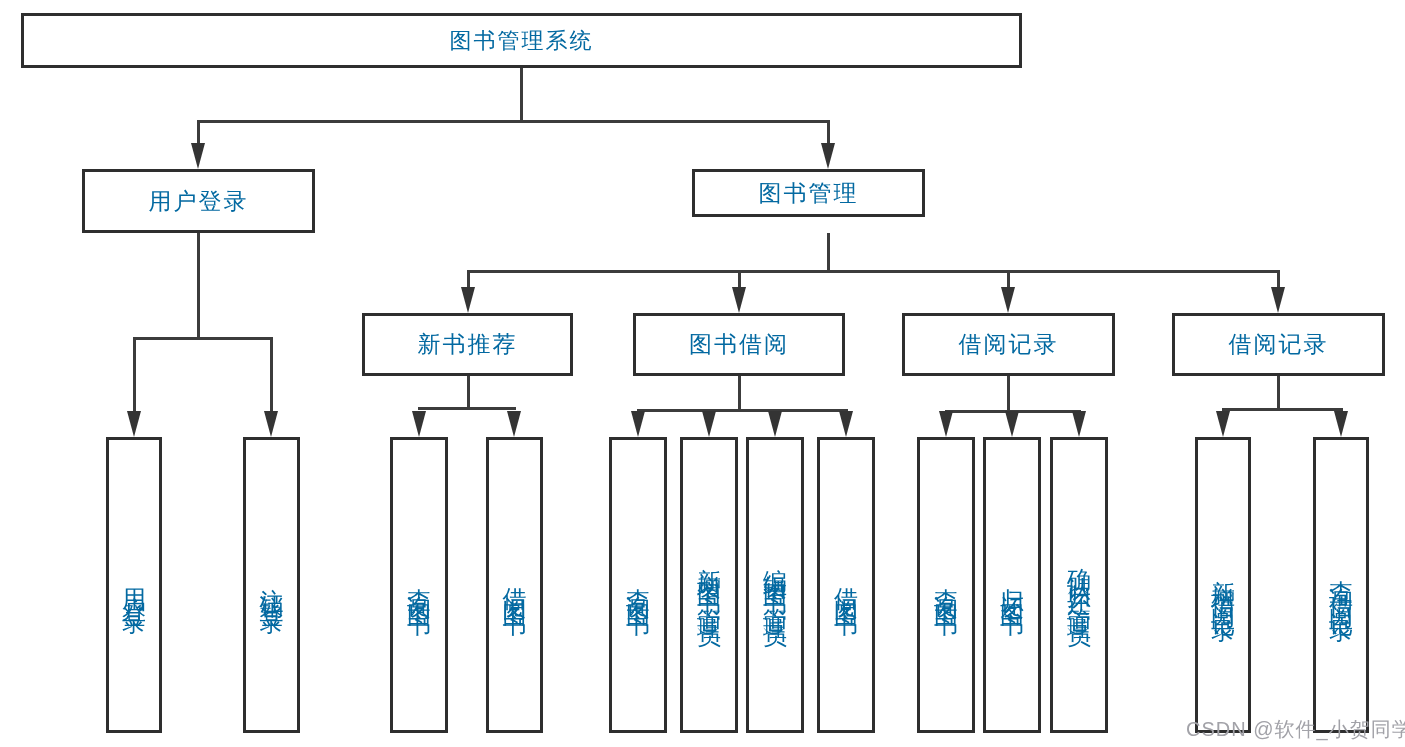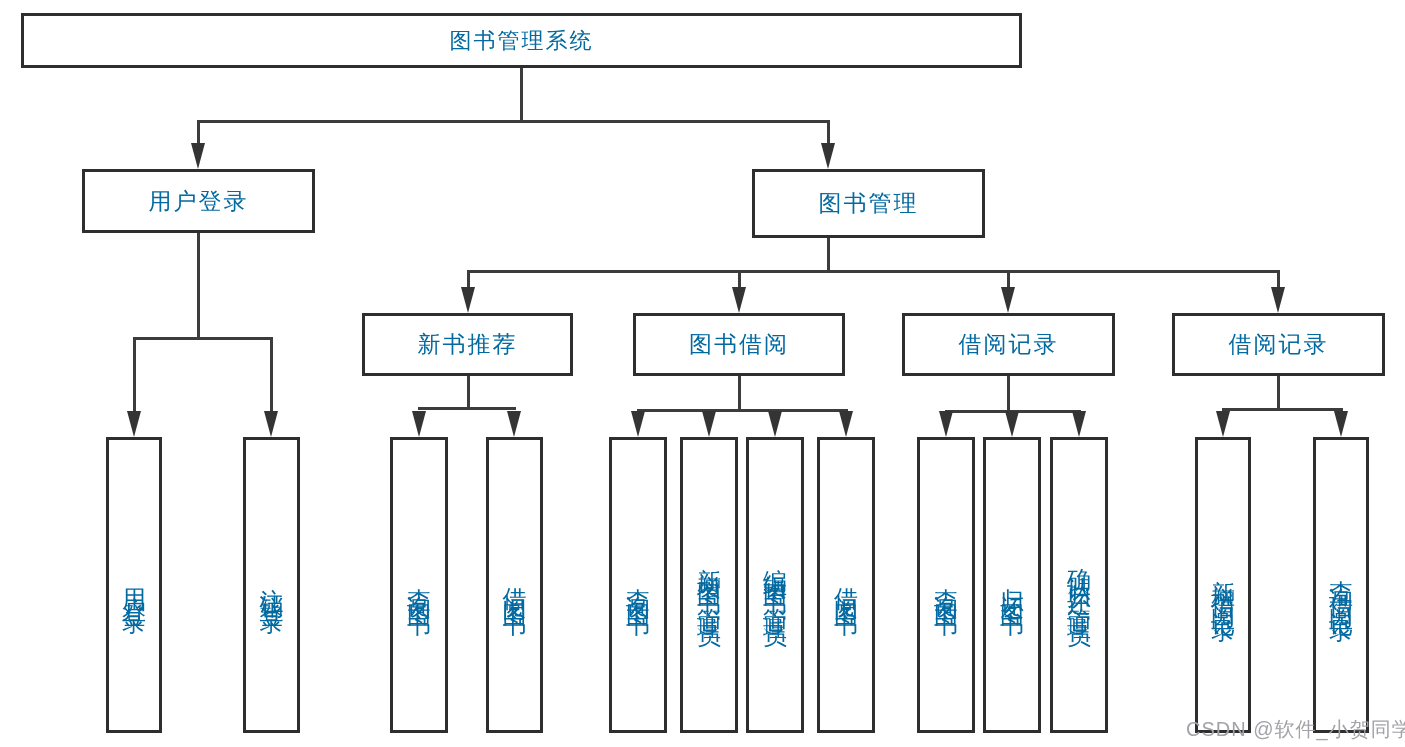--- a/index.html
+++ b/index.html
@@ -62,21 +62,21 @@
 
 <div class="canvas">
 
   <div class="box h root" style="left:21px;top:13px;width:1001px;height:55px">
     <span>图书管理系统</span>
   </div>
 
   <div class="box h" style="left:82px;top:169px;width:233px;height:64px">
     <span>用户登录</span>
   </div>
-  <div class="box h" style="left:752px;top:169px;width:233px;height:69px">
+  <div class="box h" style="left:692px;top:169px;width:233px;height:48px">
     <span>图书管理</span>
   </div>
 
   <div class="box h" style="left:633px;top:313px;width:212px;height:63px">
     <span>图书借阅</span>
   </div>
   <div class="box h" style="left:362px;top:313px;width:211px;height:63px">
     <span>新书推荐</span>
   </div>
   <div class="box h" style="left:902px;top:313px;width:213px;height:63px">

